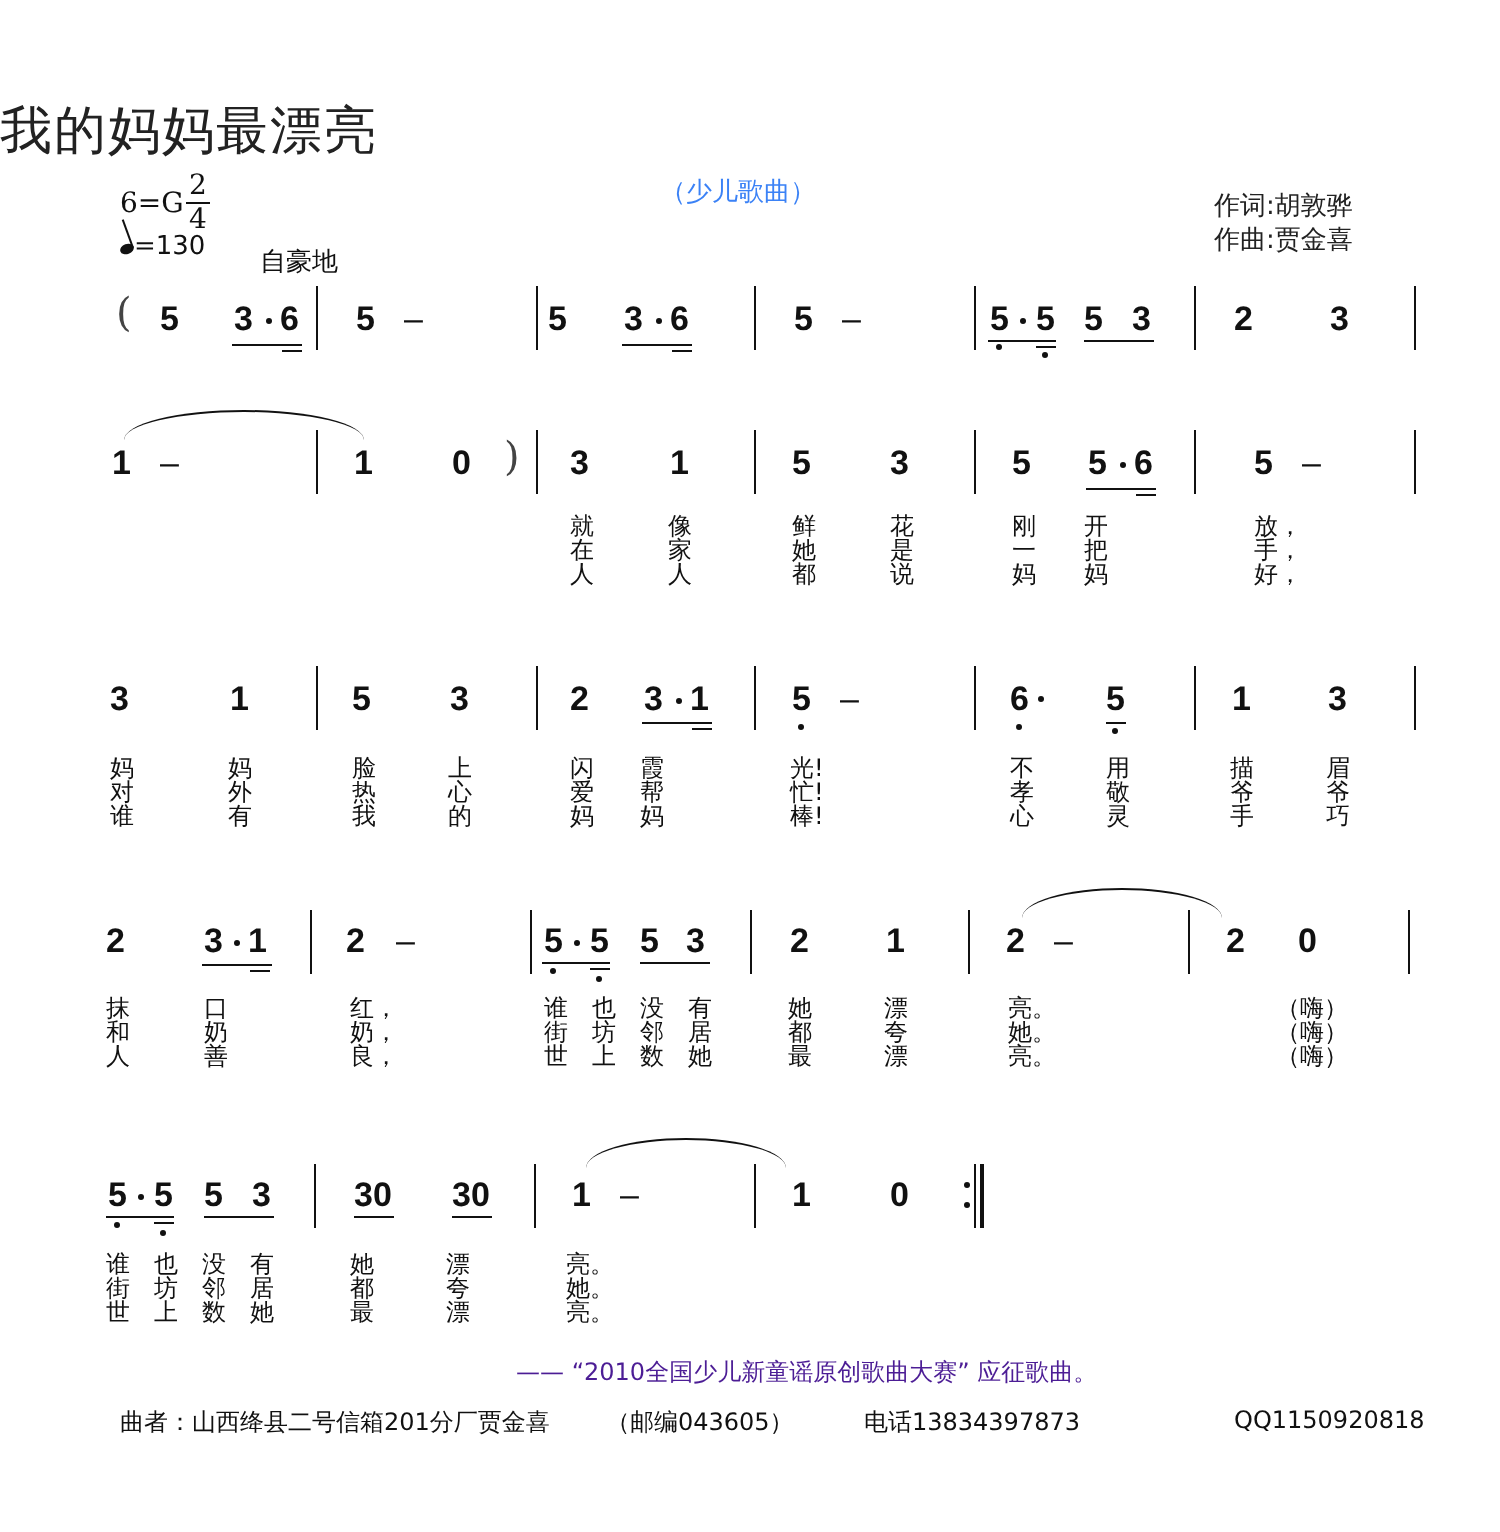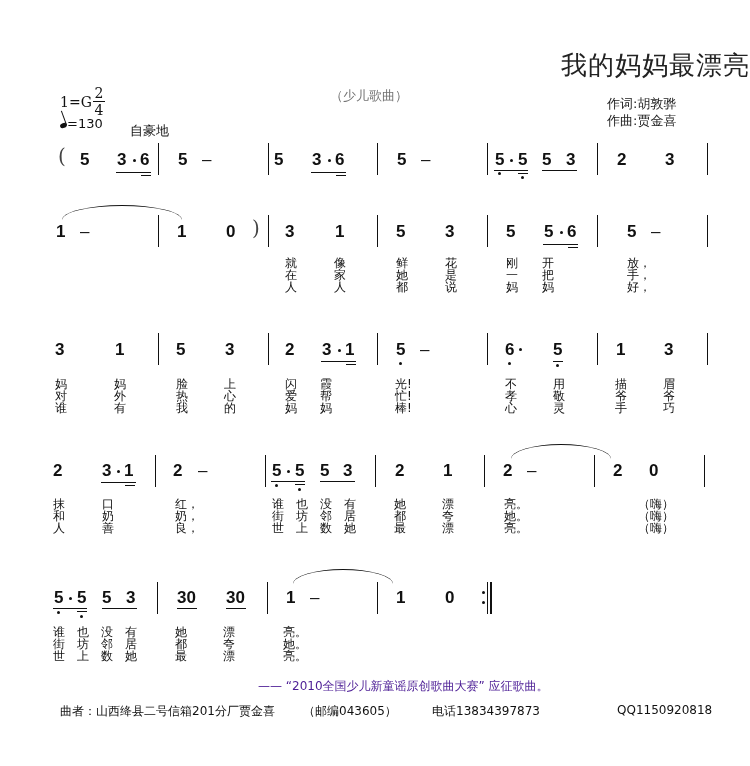--- a/index.html
+++ b/index.html
@@ -1,21 +1,21 @@
 <!DOCTYPE html>
 <html><head>
 <meta charset="utf-8">
 <style>
   html, body { margin: 0; padding: 0; background: #ffffff; }
   body { width: 750px; height: 766px; position: relative; overflow: hidden;
          font-family: "DejaVu Sans", sans-serif; color: #111; }
   .abs { position: absolute; }
-  .title { left: 0; width: 750px; top: 48px; text-align: right; font-size: 26px;
+  .title { left: 0; width: 750px; top: 48px; text-align: left; font-size: 26px;
            font-family: "DejaVu Serif", serif; color: #222; letter-spacing: 1px; }
-  .subtitle { left: 330px; top: 87px; font-size: 13px; color: #737373; }
+  .subtitle { left: 330px; top: 87px; font-size: 13px; color: #3b82f6; }
   .credits { left: 607px; top: 95px; font-size: 13px; line-height: 17px; color: #222; }
   .key { left: 60px; top: 94px; font-size: 14px; font-family: "DejaVu Serif", serif; }
   .timesig { left: 93px; top: 86px; font-size: 14px; font-family: "DejaVu Serif", serif;
              text-align: center; line-height: 14px; width: 12px; }
   .timesig .bar { border-top: 1px solid #111; margin: 1px 0; }
   .tempo { left: 60px; top: 116px; font-size: 13px; font-family: "DejaVu Sans", sans-serif; }
   .tempo .note { display: inline-block; width: 7px; height: 5px; background: #111;
                  border-radius: 50%; transform: rotate(-20deg); position: relative; top: 0px; }
   .tempo .stem { position: absolute; left: 6px; top: -12px; width: 1px; height: 15px; background: #111; }
   .style-mark { left: 130px; top: 122px; font-size: 13px; text-align: right; }
@@ -36,21 +36,21 @@
 </style>
 </head>
 <body>
 
 <div class="abs title">我的妈妈最漂亮</div>
 <div class="abs subtitle">（少儿歌曲）</div>
 <div class="abs credits">
   <div>作词:胡敦骅</div>
   <div>作曲:贾金喜</div>
 </div>
-<div class="abs key">1=G</div>
+<div class="abs key">6=G</div>
 <div class="abs timesig">
   <div>2</div>
   <div class="bar"></div>
   <div>4</div>
 </div>
 <div class="abs tempo">
   <span class="note"><span class="stem"></span></span><span>=130</span>
 </div>
 <div class="abs style-mark">自豪地</div>
 

